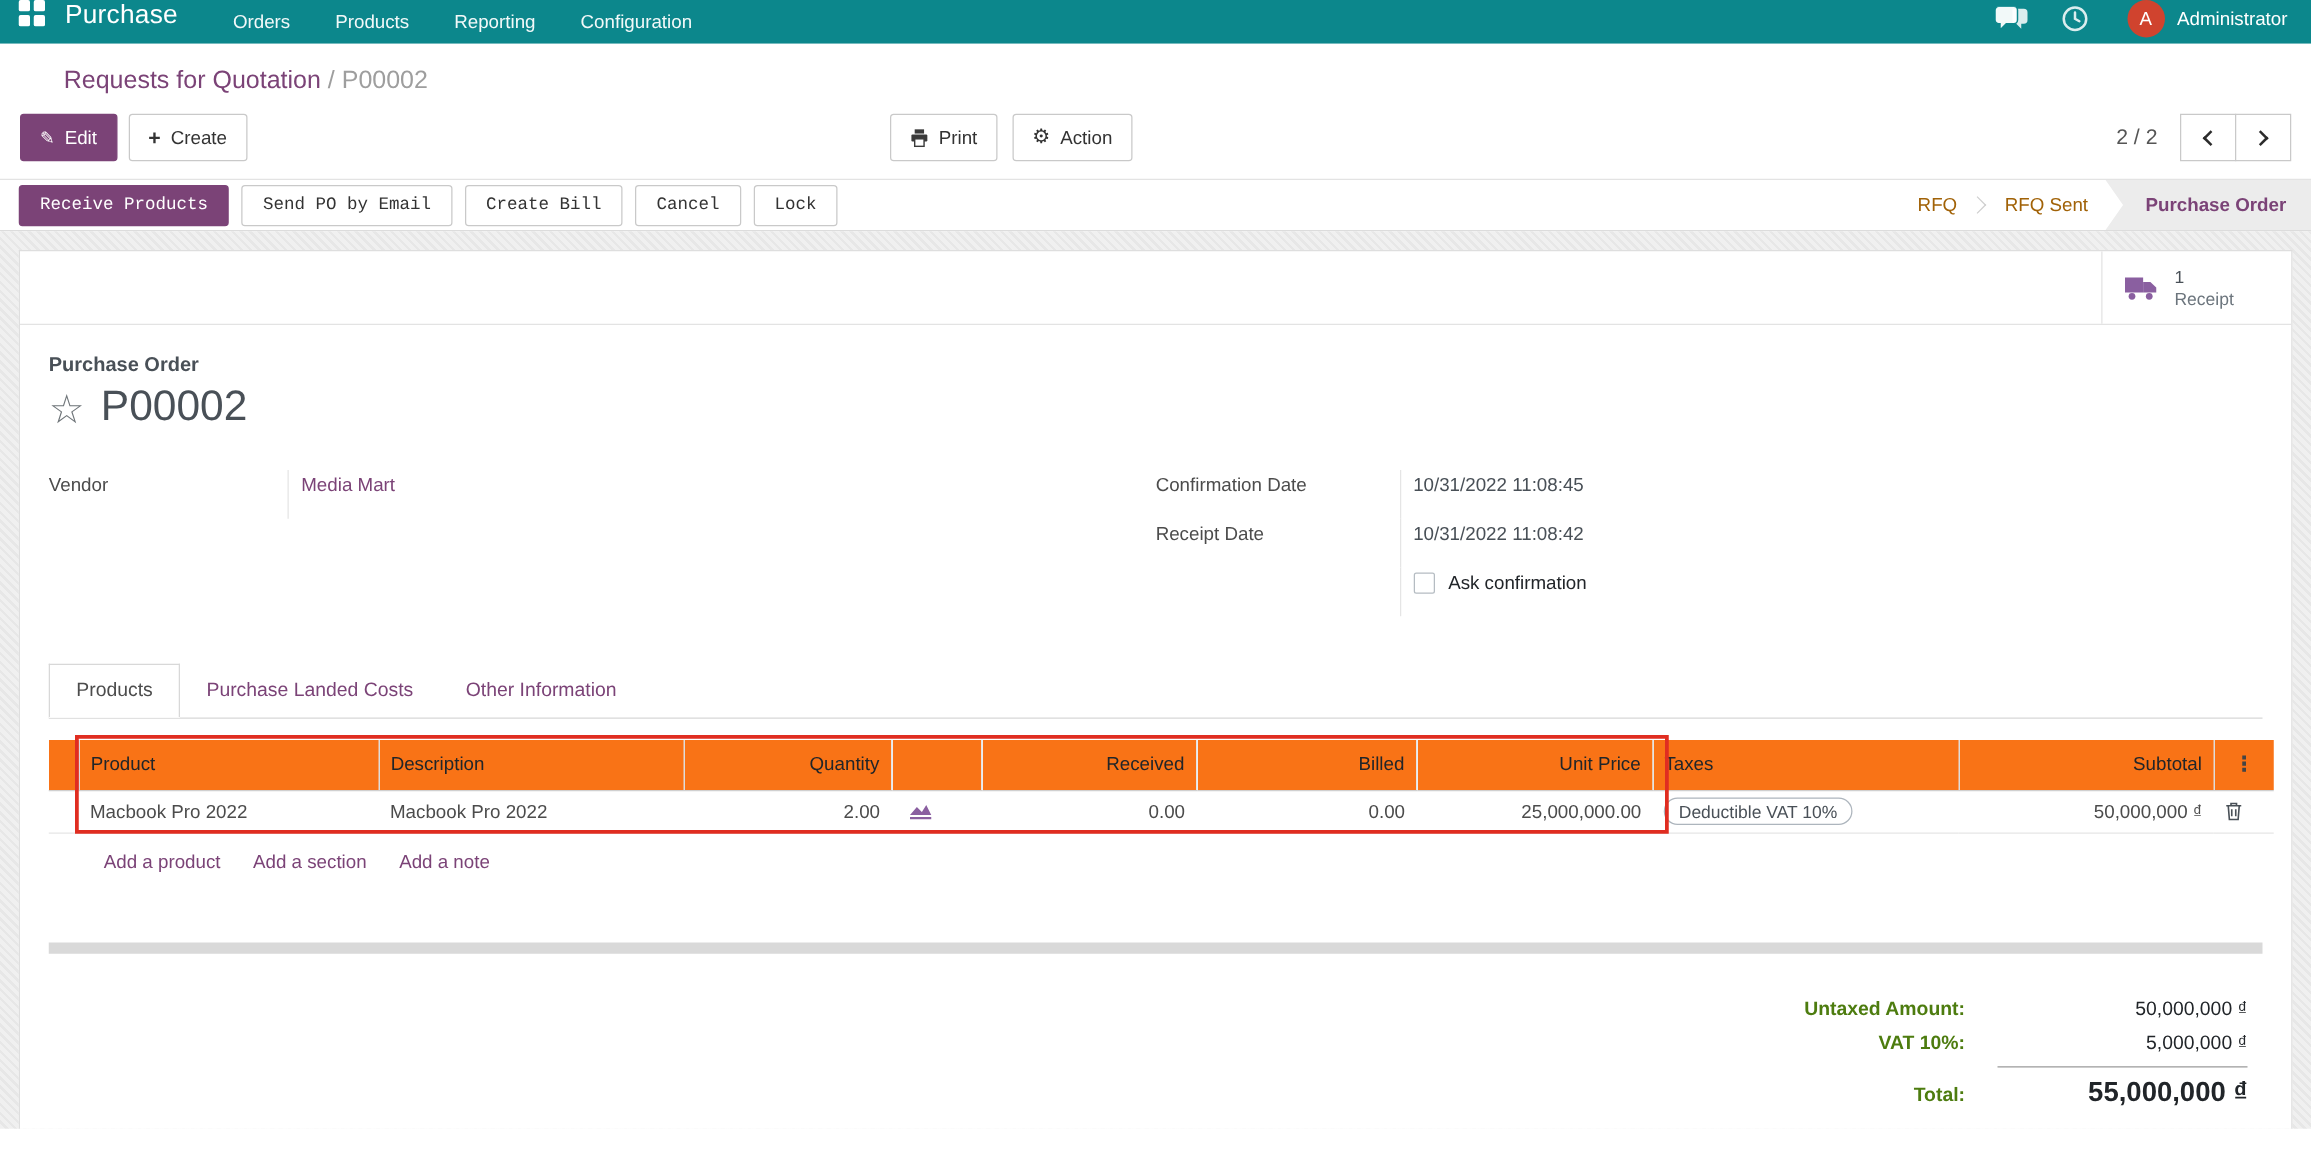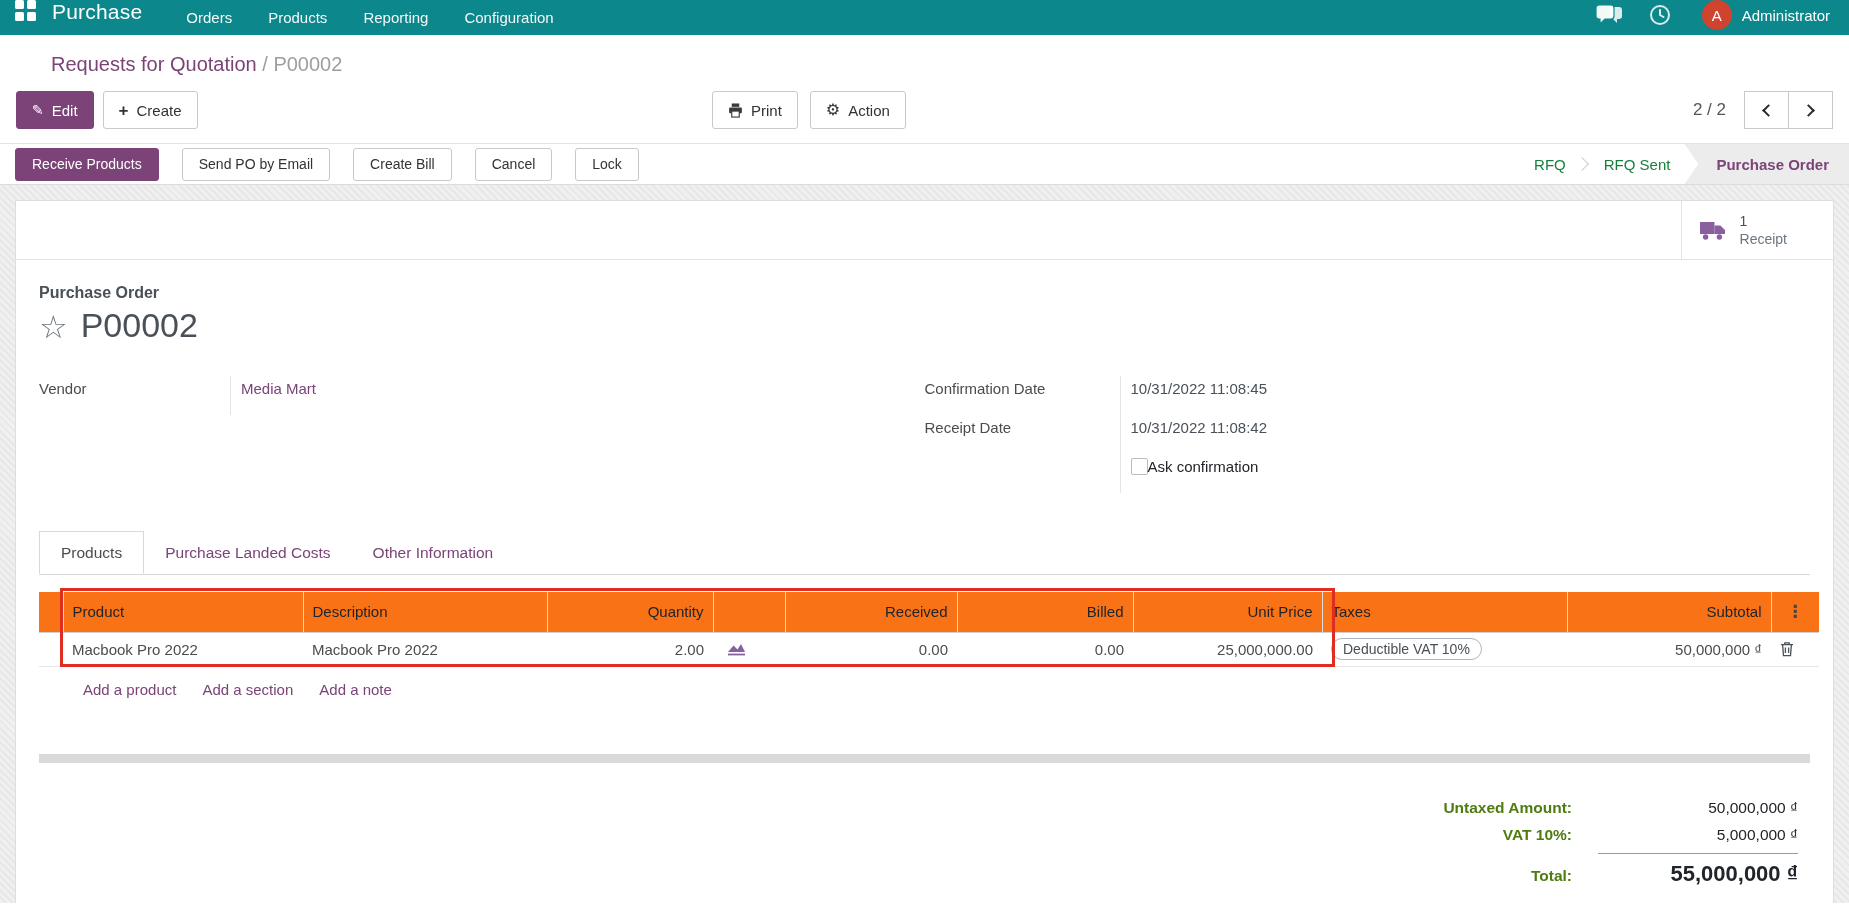--- a/index.html
+++ b/index.html
@@ -35,23 +35,23 @@
   .pager-btn + .pager-btn { margin-left:-1px; }
   .pchev { width:9px; height:9px; border-top:2.5px solid #2b2b2b; border-right:2.5px solid #2b2b2b; display:inline-block; }
   .pchev.l { transform:rotate(-135deg); margin-left:4px; }
   .pchev.r { transform:rotate(45deg); margin-right:4px; }
   .plus-glyph { font-weight:700; font-size:17px; line-height:1; }
   .pencil-glyph { font-size:14px; line-height:1; }
   .gear-glyph { font-size:16px; line-height:1; color:#333; }
 
   
   .statusbar { height:41px; background:#fff; border-bottom:1px solid #dcdcdc; display:flex; align-items:center; padding-left:15px; overflow:hidden; }
-  .btn-sm { height:33px; padding:0 16px; font-size:14px; margin-right:23px; }
+  .btn-sm { height:33px; padding:0 16px; font-size:14px; margin-right:10px;font-family:Liberation Mono, monospace; }
   .steps { margin-left:auto; display:flex; align-items:center; height:100%; font-size:15px; }
-  .step { color:#15803d; cursor:pointer; }
+  .step { color:#a16207; cursor:pointer; }
   .step-sep { width:10px; height:10px; border-top:1px solid #cfcfcf; border-right:1px solid #cfcfcf; transform:rotate(45deg); margin:0 17px 0 11px; }
   .step-active { height:100%; display:flex; align-items:center; background:#ececec; color:var(--primary); font-weight:600; padding:0 20px 0 32px; clip-path:polygon(0 0,100% 0,100% 100%,0 100%,14px 50%); margin-left:14px; cursor:pointer; }
 
   
   .page-bg { height:718px; background:repeating-linear-gradient(45deg,#f0f0f0,#f0f0f0 3px,#e7e7e7 3px,#e7e7e7 5px); padding:15px 15px 0; }
   .sheet { background:#fff; border:1px solid #dedede; border-bottom:none; height:100%; position:relative; overflow:hidden; }
   .sheet-header { height:59px; border-bottom:1px solid #e3e3e3; display:flex; justify-content:flex-end; }
   .smart-btn { border-left:1px solid #e3e3e3; display:flex; align-items:center; gap:13px; padding:0 46px 0 18px; cursor:pointer; }
   .smart-txt { display:flex; flex-direction:column; line-height:1.3; font-size:14px; }
   .smart-count { color:#495057; }
@@ -65,21 +65,21 @@
 
   
   .fields { display:flex; margin-top:34px; }
   .fgroup { width:50%; }
   .frow { display:flex; min-height:39px; align-items:flex-start; }
   .flabel { width:192px; flex:none; font-weight:500; color:#4c4c4c; font-size:15px; border-right:1px solid #e5e5e5; padding:4px 10px 4px 0; align-self:stretch; }
   .fgroup-right .flabel { width:196px; }
   .fvalue { padding:4px 0 4px 10px; font-size:15px; color:#495057; }
   .link { color:var(--primary); cursor:pointer; }
   .cb { width:17px; height:17px; border:1px solid #b5bcc2; border-radius:2px; background:#fff; flex:none; cursor:pointer; }
-  .cb-value { display:flex; align-items:center; color:#212529; }
+  .cb-value { display:flex; align-items:center; gap:11px; color:#212529; }
 
   
   .tabs { display:flex; margin-top:38px; border-bottom:1px solid #d8d8d8; }
   .tab { padding:0 21px; height:43px; display:flex; align-items:center; font-size:15.5px; cursor:pointer; }
   .tab.active { background:#fff; border:1px solid #d8d8d8; border-bottom:1px solid #fff; margin-bottom:-1px; color:#4c4c4c; }
   .tab.inactive { color:var(--primary); }
 
   
   .table-wrap { position:relative; margin-top:17px; }
   table.lines { width:100%; border-collapse:collapse; table-layout:fixed; font-size:15px; }

